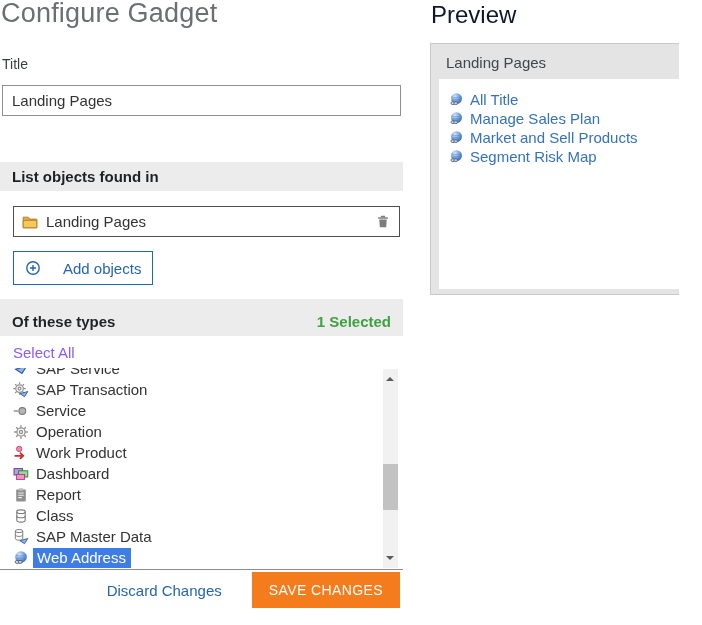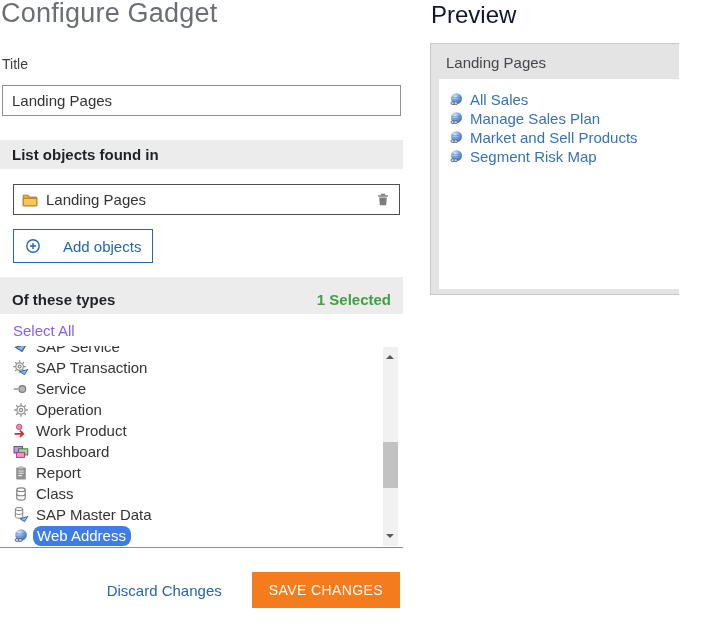--- a/index.html
+++ b/index.html
@@ -11,42 +11,42 @@
   .i16{width:16px;height:16px;}
   .i15{width:15px;height:15px;}
   .i14{width:14px;height:15px;}
 
   
   #page-title{position:absolute;top:-2px;left:1px;margin:0;font-size:27px;font-weight:400;color:#6b6f73;letter-spacing:.2px;}
   #title-label{position:absolute;top:56px;left:2px;font-size:14px;color:#3a3d40;}
   #title-input{position:absolute;top:85px;left:2px;width:399px;height:31px;box-sizing:border-box;
     border:1px solid #8f8f8f;padding:0 9px;font-size:15px;color:#333;font-family:inherit;background:#fff;}
 
-  .section{position:absolute;left:0;width:403px;background:#ececec;}
+  .section{position:absolute;left:0;width:403px;background:#ececec;margin-top:22px;}
   .sec-header{display:flex;justify-content:space-between;align-items:center;padding:6px 12px;
     font-size:15px;font-weight:bold;color:#1f2224;}
   .sec-body{background:#fff;}
 
   #section-objects{top:140px;padding-bottom:12px;}
   #section-objects .sec-body{padding:15px 3px 14px 13px;}
   .object-row{height:31px;box-sizing:border-box;border:1px solid #4e4e4e;background:#fff;
     display:flex;align-items:center;gap:8px;padding:0 9px 0 8px;font-size:15px;color:#333;}
   .trash{margin-left:auto;cursor:pointer;}
   .add-btn{margin-top:14px;display:inline-flex;align-items:center;gap:22px;height:28px;box-sizing:border-box;
     padding:16px 11px;border:1px solid #2567af;background:#fff;color:#2567af;font-size:15px;font-family:inherit;cursor:pointer;}
 
   #section-types{top:285px;}
   .selected-count{font-weight:bold;color:#3fa142;font-size:15px;}
   .select-all{display:inline-block;padding:8px 13px 7px;font-size:15px;color:#8b5cf6;text-decoration:none;cursor:pointer;}
   .type-list{position:relative;height:201px;overflow:hidden;border-bottom:1px solid #8c8c8c;background:#fff;}
   .type-rows{padding:2px 0 15px 13px;}
   .type-rows > div:first-of-type{margin-top:-12px;}
   .type-item{height:21px;display:flex;align-items:center;gap:7px;font-size:15px;color:#333;cursor:pointer;}
   .tlabel{white-space:nowrap;}
-  .tlabel.selected{background:#3e7de5;color:#fff;padding:1px 5px 2px 4px;margin-left:-3px;border-radius:8px;}
+  .tlabel.selected{background:#3e7de5;color:#fff;padding:1px 5px 2px 4px;margin-left:-3px;}
 
   .vscroll{position:absolute;top:1px;right:5px;width:15px;height:199px;background:#f1f1f1;}
   .arr{position:absolute;left:0;width:15px;height:16px;cursor:pointer;}
   .arr-up{top:0;} .arr-down{bottom:0;}
   .arr::after{content:"";position:absolute;left:3px;border:4.5px solid transparent;}
   .arr-up::after{top:4px;border-bottom-color:#5a5a5a;}
   .arr-down::after{bottom:4px;border-top-color:#5a5a5a;}
   .vthumb{position:absolute;left:0;top:95px;width:15px;height:46px;background:#c2c2c2;cursor:grab;}
 
   #actions{position:absolute;top:572px;left:0;width:403px;height:36px;box-sizing:border-box;
@@ -285,21 +285,21 @@
                   </radialGradient>
                 </defs>
                 <circle cx="8" cy="7" r="5.8" fill="url(#wg)"></circle>
                 <path d="M2.6 5.2c1.7 1 9.1 1 10.8 0M2.6 8.8c1.7-1 9.1-1 10.8 0" stroke="#4a7fc4" stroke-width="0.7" fill="none" opacity="0.7"></path>
                 <g stroke="#49596e" stroke-width="0.9">
                   <ellipse cx="4.2" cy="11.9" rx="2.1" ry="1.5" fill="#dde6f0"></ellipse>
                   <ellipse cx="7.2" cy="11.9" rx="2.1" ry="1.5" fill="#c6d3e4"></ellipse>
                 </g>
               </svg>
             </span>
-            <span class="plabel">All Sales</span>
+            <span class="plabel">All Title</span>
           </div>
 
           <div class="pv-row">
             <span class="icon i15">
               <svg viewBox="0 0 16 16" xmlns="http://www.w3.org/2000/svg">
                 <defs>
                   <radialGradient id="wg" cx="0.35" cy="0.3" r="0.8">
                     <stop offset="0" stop-color="#d7e6f8"></stop>
                     <stop offset="0.55" stop-color="#6f9ddd"></stop>
                     <stop offset="1" stop-color="#3063b4"></stop>

